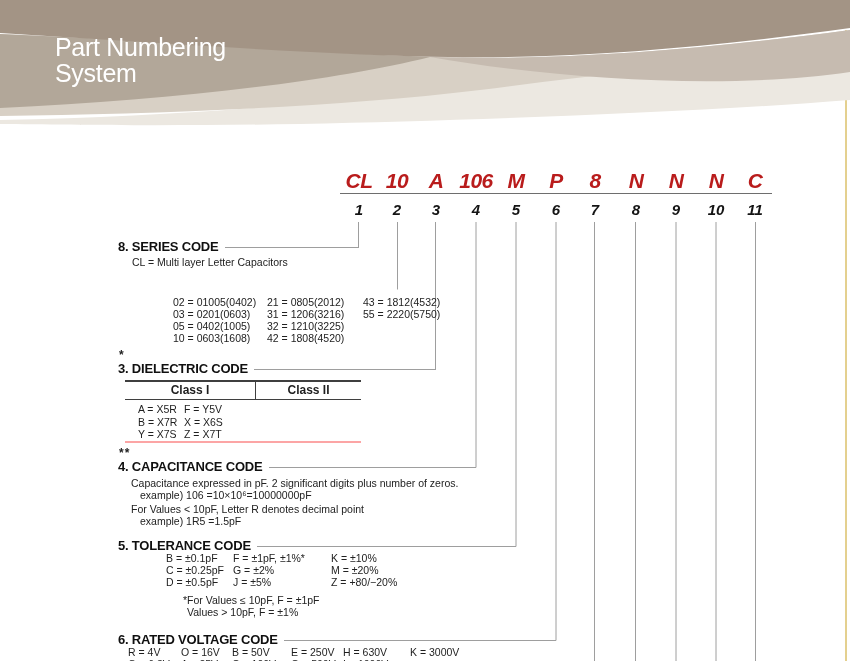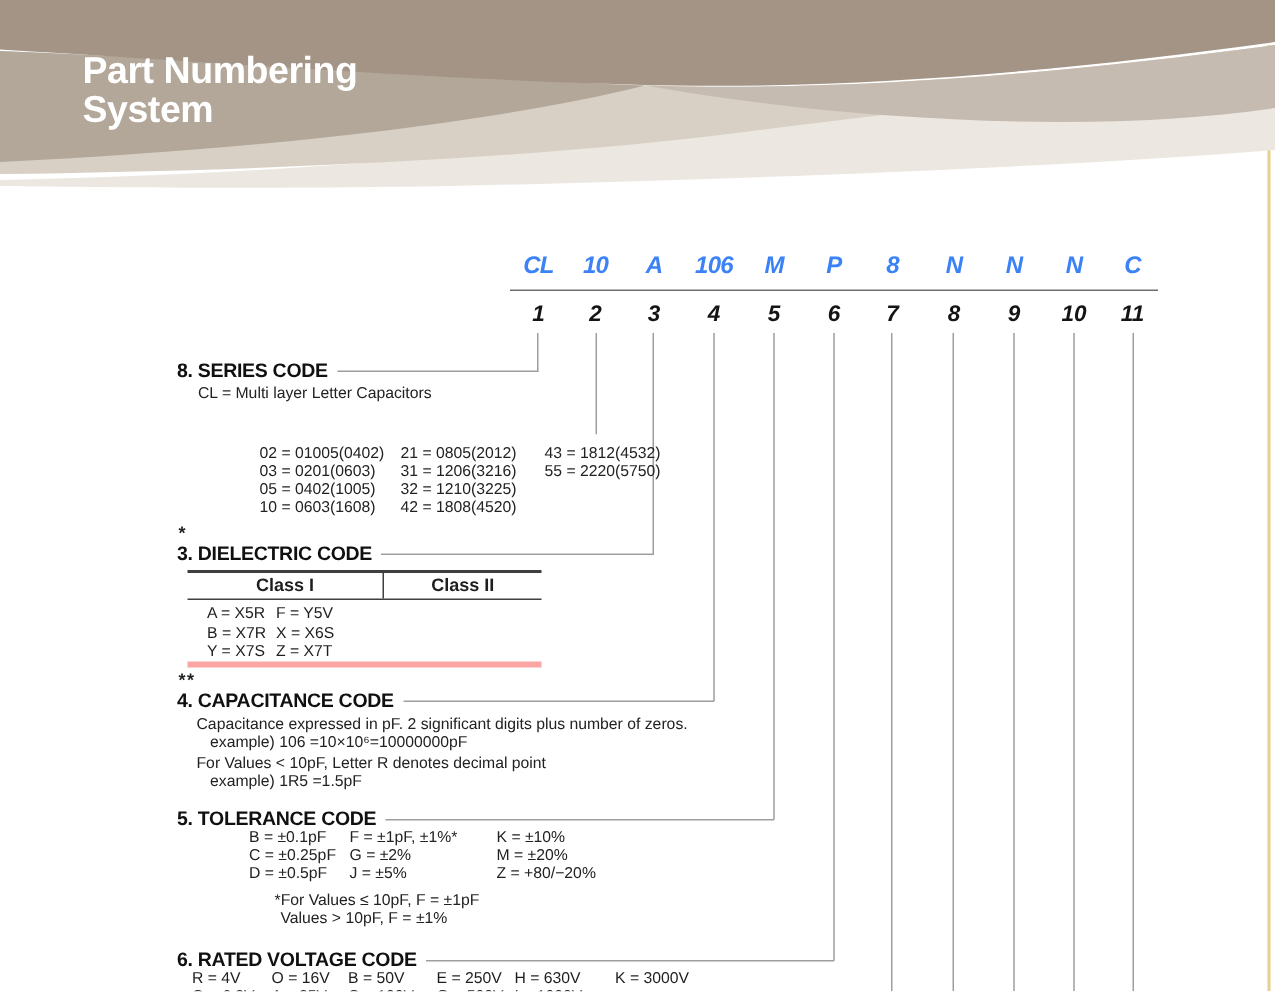--- a/index.html
+++ b/index.html
@@ -11,29 +11,29 @@
     font-family:"Liberation Sans","DejaVu Sans",sans-serif;
     color:#1e1e1e;
   }
   .accent-border{
     position:absolute;left:845px;top:30px;width:2px;height:631px;
     background:#e4d08f;z-index:0;
   }
   .header-waves{position:absolute;left:0;top:0;z-index:1;}
   .page-title{
     position:absolute;left:55px;top:34px;z-index:2;
-    color:#ffffff;font-size:25px;font-weight:bold;line-height:26px;
+    color:#ffffff;font-size:25px;font-weight:normal;line-height:26px;
     letter-spacing:-0.3px;
   }
   .lines-svg{position:absolute;left:0;top:0;z-index:2;pointer-events:none;}
 
   .pn-code{
     position:absolute;top:169px;transform:translateX(-50%);
-    font-size:16px;font-weight:bold;font-style:italic;
-    letter-spacing:-0.5px;color:#3b82f6;white-space:nowrap;z-index:3;
+    font-size:21px;font-weight:bold;font-style:italic;
+    letter-spacing:-0.5px;color:#b91c1c;white-space:nowrap;z-index:3;
   }
   .pn-pos{
     position:absolute;top:201px;transform:translateX(-50%);
     font-size:15px;font-weight:bold;font-style:italic;color:#141414;z-index:3;
   }
 
   .sec-header{
     position:absolute;display:flex;align-items:flex-start;z-index:3;
     white-space:nowrap;
   }
@@ -56,21 +56,21 @@
   }
   .col div{height:12px;margin-left:45px;}
 
   .note-mark{
     position:absolute;font-size:12px;font-weight:bold;color:#222;z-index:3;
     letter-spacing:1px;
   }
 
   .dtable{
     position:absolute;left:125px;top:380px;width:236px;z-index:3;
-    border-top:2px solid #3f3f3f;border-bottom:4px solid #fca5a5;
+    border-top:2px solid #3f3f3f;border-bottom:2px solid #fca5a5;
   }
   .dt-head{display:flex;height:17px;border-bottom:1.5px solid #3f3f3f;}
   .dt-body{display:flex;height:41px;}
   .dt-c1{width:130px;border-right:1px solid #3f3f3f;text-align:center;}
   .dt-c2{flex:1;}
   .dt-head .dt-c1,.dt-head .dt-c2{
     font-size:12px;font-weight:bold;line-height:17px;text-align:center;
   }
   .dt-val{font-size:10.5px;padding-top:3px;}
   .dt-rows{padding:3px 0 0 13px;font-size:10.5px;line-height:12.5px;}

